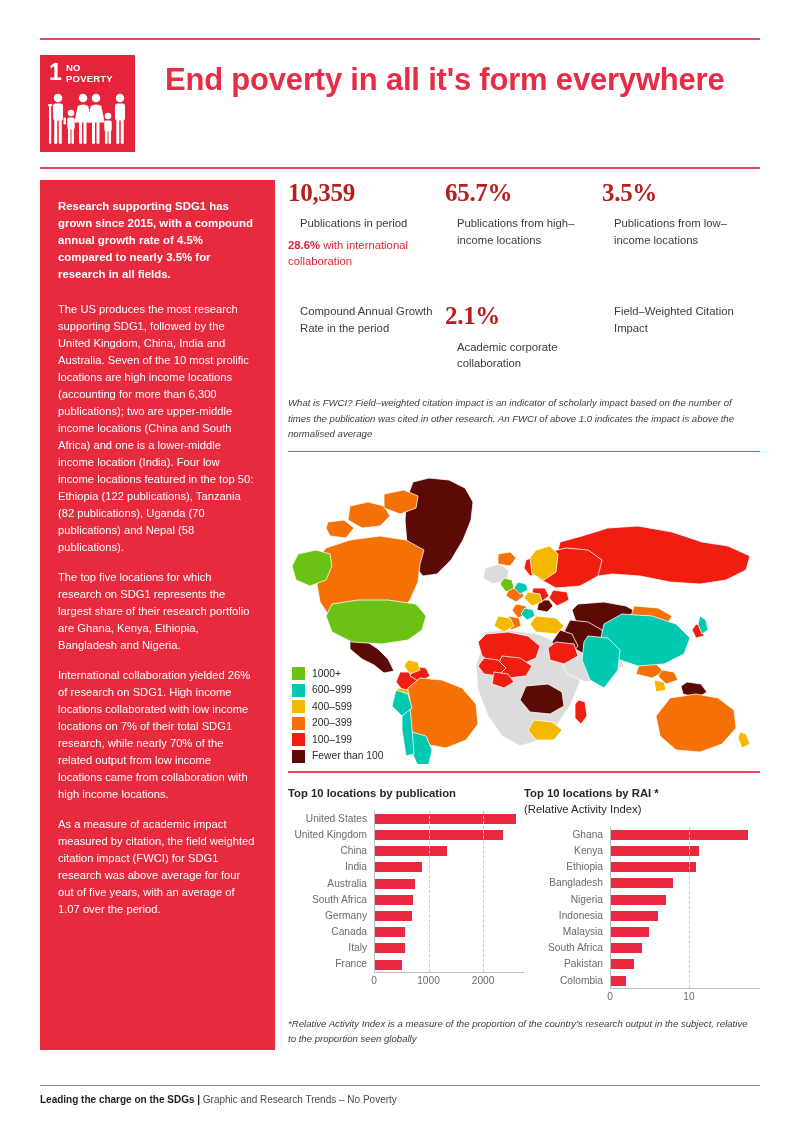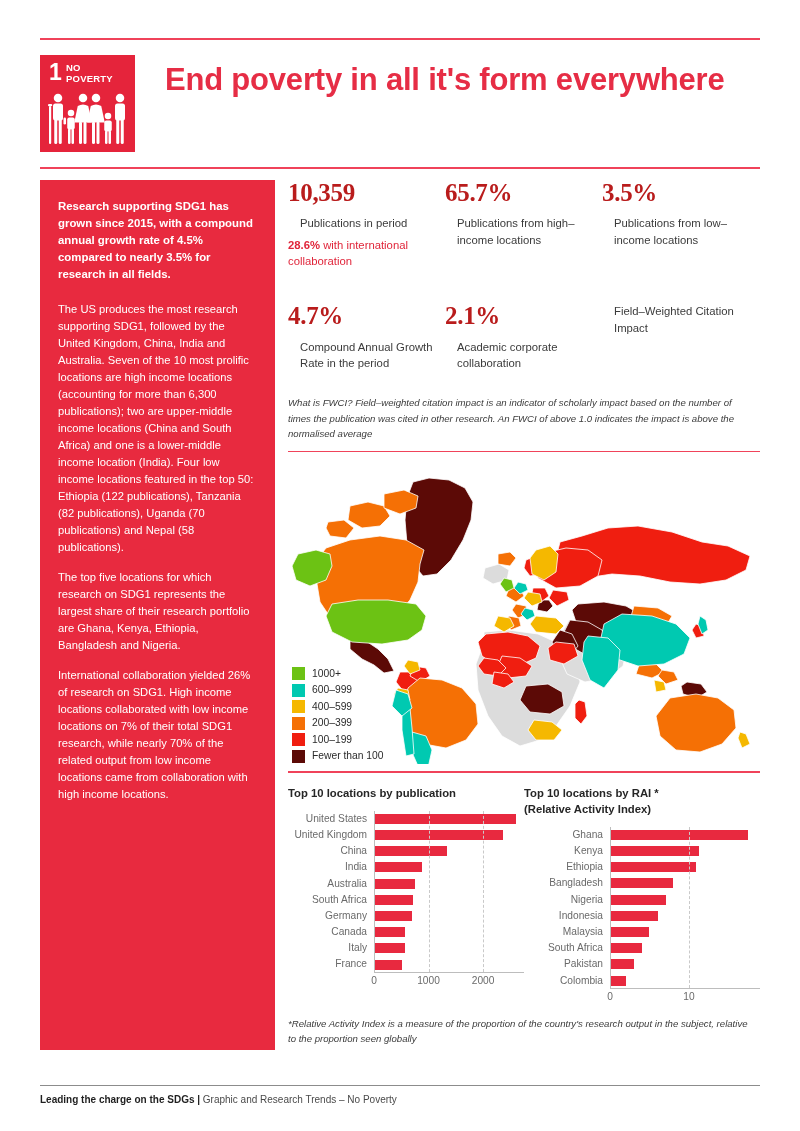--- a/index.html
+++ b/index.html
@@ -99,21 +99,21 @@
   .legend .sw { width: 13px; height: 13px; margin-right: 7px; flex: none; }
   .map-rule { width: 472px; height: 1.4px; background: #f0435a; margin-top: 2px; }
 
   
   .charts { display: flex; margin-top: 12px; width: 472px; }
   .chart { width: 236px; }
   .chart-title {
     font-size: 11.3px; font-weight: 700; color: #262626;
     line-height: 1.42; margin-bottom: 2px;
   }
-  .chart-title .light { font-weight: 700; }
+  .chart-title .light { font-weight: 400; }
   .plot { position: relative; margin-top: 10px; height: 175px; }
   .labels-col { position: absolute; left: 0; top: 0; width: 86px; }
   .lbl {
     height: 16.2px; line-height: 16.2px; text-align: right;
     font-size: 10.2px; color: #6a6a6a; padding-right: 7px; white-space: nowrap;
   }
   .bars-col {
     position: absolute; left: 86px; top: 0; right: 0; height: 162px;
     border-left: 1.6px solid #bdbdbd; border-bottom: 1.6px solid #bdbdbd;
   }
@@ -199,20 +199,21 @@
     </div>
     <div class="headline">End poverty in all it's form everywhere</div>
   </div>
   <div class="head-rule"></div>
 
   <div class="panel">
     <p class="lead">Research supporting SDG1 has grown since 2015, with a compound annual growth rate of 4.5% compared to nearly 3.5% for research in all fields.</p>
     <p> The US produces the most research supporting SDG1, followed by the United Kingdom, China, India and Australia. Seven of the 10 most prolific locations are high income locations (accounting for more than 6,300 publications); two are upper-middle income locations (China and South Africa) and one is a lower-middle income location (India). Four low income locations featured in the top 50: Ethiopia (122 publications), Tanzania (82 publications), Uganda (70 publications) and Nepal (58 publications).</p>
     <p>The top five locations for which research on SDG1 represents the largest share of their research portfolio are Ghana, Kenya, Ethiopia, Bangladesh and Nigeria.</p>
     <p> International collaboration yielded 26% of research on SDG1. High income locations collaborated with low income locations on 7% of their total SDG1 research, while nearly 70% of the related output from low income locations came from collaboration with high income locations.</p>
+    <p class="tight">As a measure of academic impact measured by citation, the field weighted citation impact (FWCI) for SDG1 research was above average for four out of five years, with an average of 1.07 over the period.</p>
   </div>
 
   <div class="right">
 
     <div class="stats">
       <div class="stat-row one">
         <div class="stat">
           <div class="big">10,359</div>
           <div class="cap">Publications in period</div>
           <div class="sub"><b>28.6%</b><span> with international collaboration</span></div>
@@ -221,21 +222,20 @@
           <div class="big">65.7%</div>
           <div class="cap">Publications from high–income locations</div>
         </div>
         <div class="stat">
           <div class="big">3.5%</div>
           <div class="cap">Publications from low–income locations</div>
         </div>
       </div>
       <div class="stat-row two">
         <div class="stat">
-          <div class="big">4.7%</div>
           <div class="cap">Compound Annual Growth Rate in the period</div>
         </div>
         <div class="stat">
           <div class="big">2.1%</div>
           <div class="cap">Academic corporate collaboration</div>
         </div>
         <div class="stat">
           <div class="cap">Field–Weighted Citation Impact</div>
         </div>
       </div>

